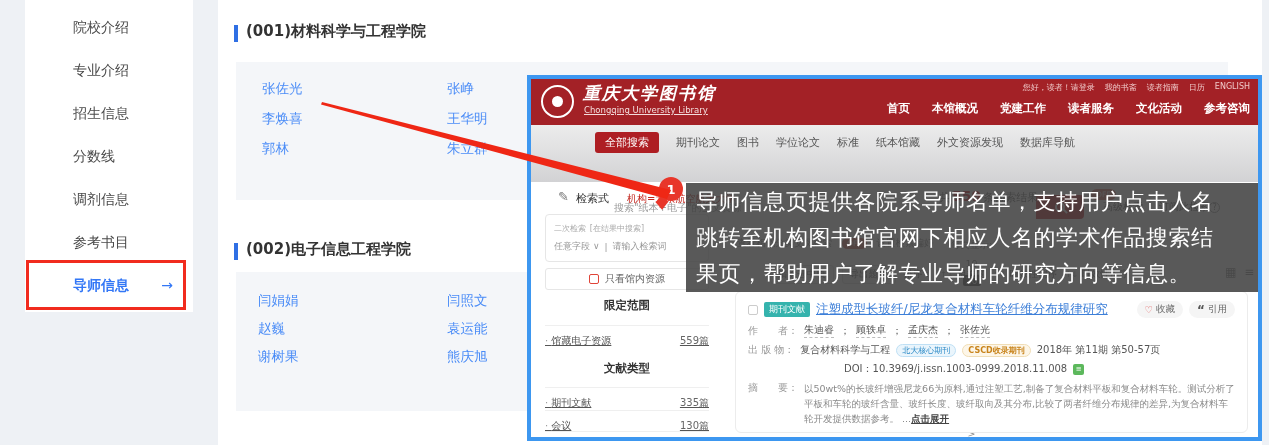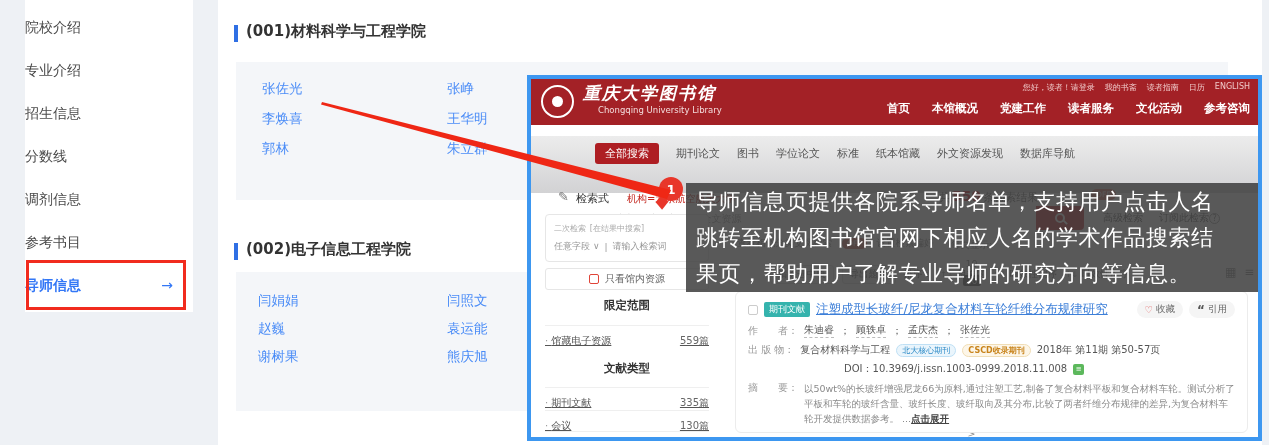--- a/index.html
+++ b/index.html
@@ -7,21 +7,21 @@
   body {
     position:relative; overflow:hidden;
     background:#eef1f5;
     font-family:"DejaVu Sans","Liberation Sans",sans-serif;
     color:#333;
   }
   .abs { position:absolute; }
 
   
   #sidebar-card { left:25px; top:0; width:168px; height:312px; background:#fff; padding-top:6px; }
-  .side-item { height:43px; line-height:43px; font-size:14px; color:#4a4a4a; cursor:pointer; position:relative; }
+  .side-item { height:43px; line-height:43px; font-size:14px; color:#4a4a4a; cursor:pointer; position:relative;margin-left:48px; }
   .side-item.active { color:#3377f6; font-weight:bold; }
   .side-item .go-arrow { position:absolute; right:20px; color:#3377f6; font-weight:normal; }
   #side-redbox { left:1px; top:260px; width:160px; height:50px; border:3px solid #f12b1e; pointer-events:none; z-index:5; }
 
   
   #main-card { left:218px; top:0; width:1044px; height:445px; background:#fff; }
   .sec-bar { position:absolute; width:4px; height:17px; background:#2f6fe4; }
   .sec-title { position:absolute; font-size:15px; font-weight:bold; color:#333; }
   #sec1-bar { left:16px; top:25px; } #sec1-title { left:28px; top:22px; }
   #sec2-bar { left:16px; top:243px; } #sec2-title { left:28px; top:240px; }
@@ -34,26 +34,26 @@
   #p1c2 { left:211px; top:18px; gap:10px; }
   #p2c1 { left:22px; top:20px; gap:8px; }
   #p2c2 { left:211px; top:20px; gap:8px; }
 
   
   #overlay { left:527px; top:75px; width:735px; height:366px; border:4px solid #3d97f0; background:#fff; overflow:hidden; z-index:30; }
   #lib-header { left:0; top:0; width:727px; height:46px; background:#a32126; }
   #lib-seal { left:10px; top:6px; width:33px; height:33px; border:2px solid #fff; border-radius:50%; }
   #lib-seal::after { content:""; position:absolute; left:9px; top:9px; width:11px; height:11px; background:#fff; border-radius:50%; }
   #lib-logo-title { left:52px; top:3px; font-family:"DejaVu Serif","Liberation Serif",serif; font-style:italic; font-weight:bold; font-size:17px; color:#fff; letter-spacing:2px; }
-  #lib-logo-sub { left:67px; top:26px; font-size:8.5px; color:#f3dcdc; }
+  #lib-logo-sub { left:53px; top:26px; font-size:8.5px; color:#f3dcdc;text-decoration:underline; }
   #lib-toplinks { right:8px; top:3px; display:flex; gap:10px; font-size:8px; color:#f0c9c9; }
   #lib-nav { right:8px; top:22px; display:flex; gap:22px; font-size:11.5px; font-weight:bold; color:#fff; white-space:nowrap; }
   #lib-nav span, #lib-toplinks span { cursor:pointer; }
 
-  #lib-band { left:0; top:57px; width:727px; height:57px; background:linear-gradient(#ececec,#d2d2d4); }
+  #lib-band { left:0; top:46px; width:727px; height:57px; background:linear-gradient(#ececec,#d2d2d4); }
   #lib-tabs { left:64px; top:7px; display:flex; gap:17px; align-items:center; font-size:11px; color:#555; white-space:nowrap; }
   #lib-tabs .tab { cursor:pointer; }
   #lib-tabs .tab.active { background:#ae1e23; color:#fff; padding:3px 10px; border-radius:3px; }
   #lib-input { left:69px; top:70px; width:436px; height:24px; background:#fff; border:none; border-radius:12px 0 0 12px; padding-left:14px; font-size:10px; color:#555; outline:none; font-family:inherit; }
   #lib-input::placeholder { color:#9a9a9a; }
   #lib-btn { left:505px; top:70px; width:48px; height:24px; background:#c01f25; border-radius:0 4px 4px 0; display:flex; align-items:center; justify-content:center; cursor:pointer; }
   .mag { width:10px; height:10px; border:2px solid #fff; border-radius:50%; position:relative; }
   .mag::after { content:""; position:absolute; width:6px; height:2px; background:#fff; transform:rotate(45deg); right:-5px; bottom:-2px; }
   #lib-adv { left:566px; top:72px; width:52px; height:20px; background:#fff; border-radius:10px; font-size:10px; color:#555; display:flex; align-items:center; justify-content:center; cursor:pointer; }
   #lib-sub { left:628px; top:75px; font-size:10px; color:#555; display:flex; align-items:center; gap:0; cursor:pointer;text-align:center; }

